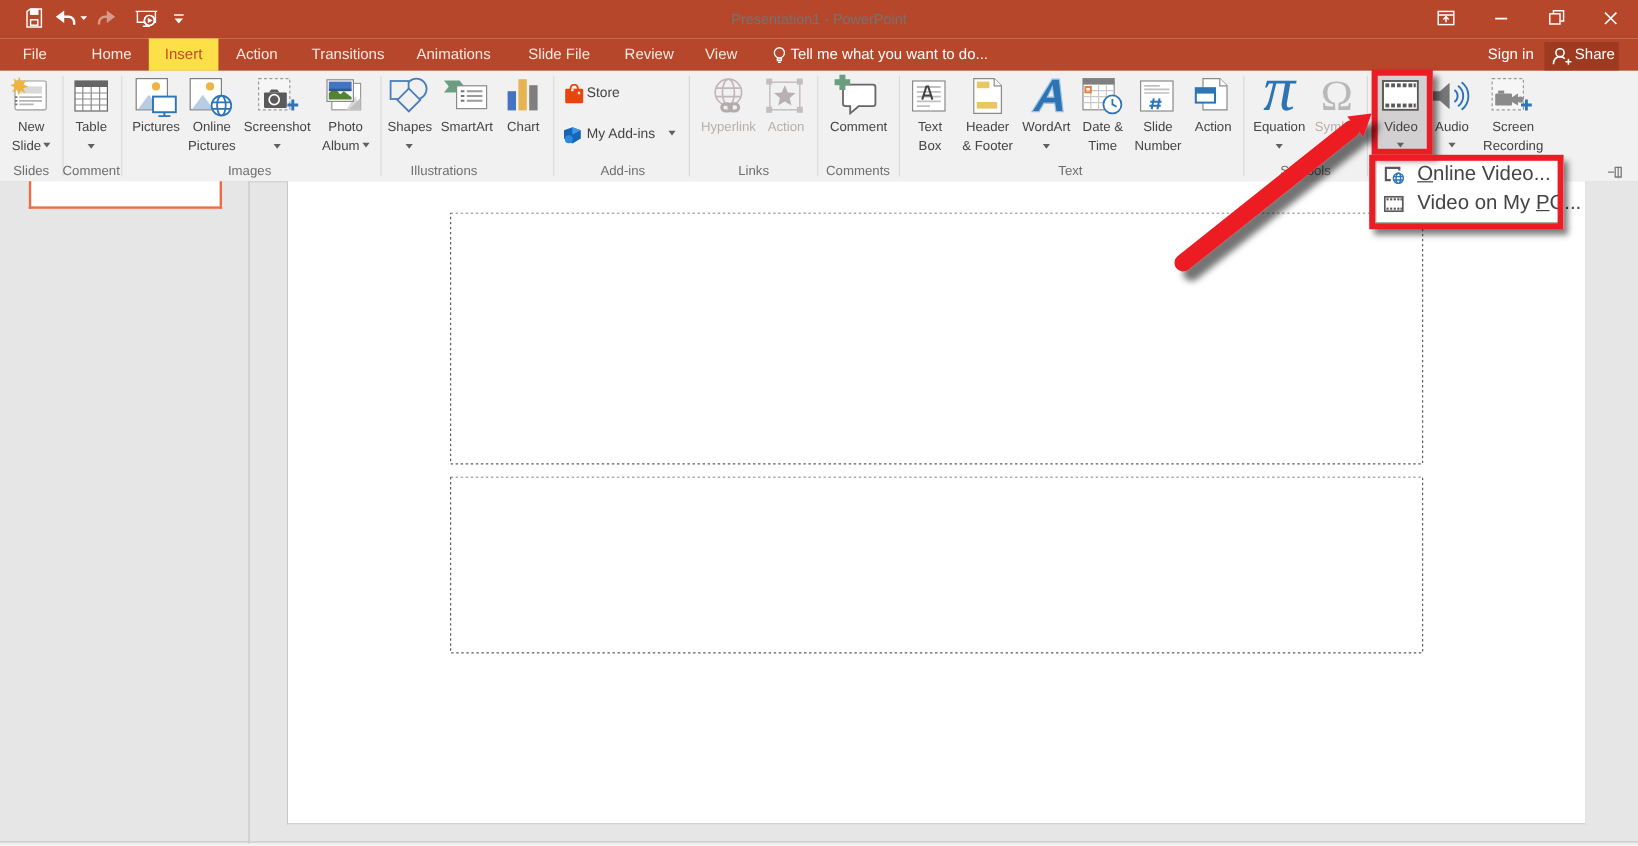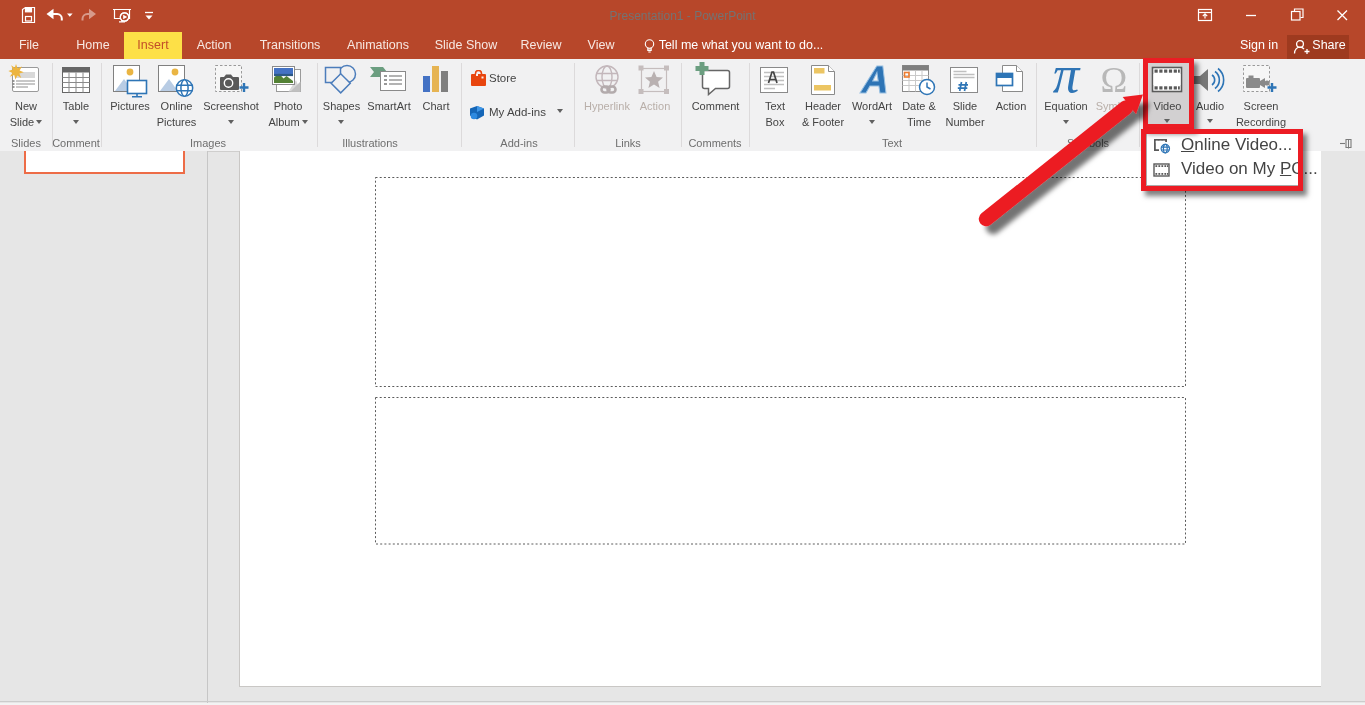--- a/index.html
+++ b/index.html
@@ -96,21 +96,21 @@
 
 <div class="abs" id="tabrow">
   <div id="activetab">
         <span>Insert</span>
       </div>
   <div class="tab" style="left:29px">File</div>
   <div class="tab" style="left:93px">Home</div>
   <div class="tab" style="left:214px">Action</div>
   <div class="tab" style="left:290px">Transitions</div>
   <div class="tab" style="left:378px">Animations</div>
-  <div class="tab" style="left:466px">Slide Show</div>
+  <div class="tab" style="left:466px">Slide File</div>
   <div class="tab" style="left:541px">Review</div>
   <div class="tab" style="left:601px">View</div>
   <div class="tab wt" style="left:741px">Tell me what you want to do...</div>
   <svg class="abs" style="left:642px;top:6px" width="16" height="17" viewBox="0 0 16 17">
     <g stroke="#fff" fill="none" stroke-width="1.1">
       <circle cx="7.5" cy="6" r="4.2"></circle>
       <path d="M5.8 9.5 v3 h3.4 v-3 M5.8 11 h3.4 M6.3 14 h2.4"></path>
     </g>
   </svg>
   <div class="tab wt" style="left:1259px">Sign in</div>

